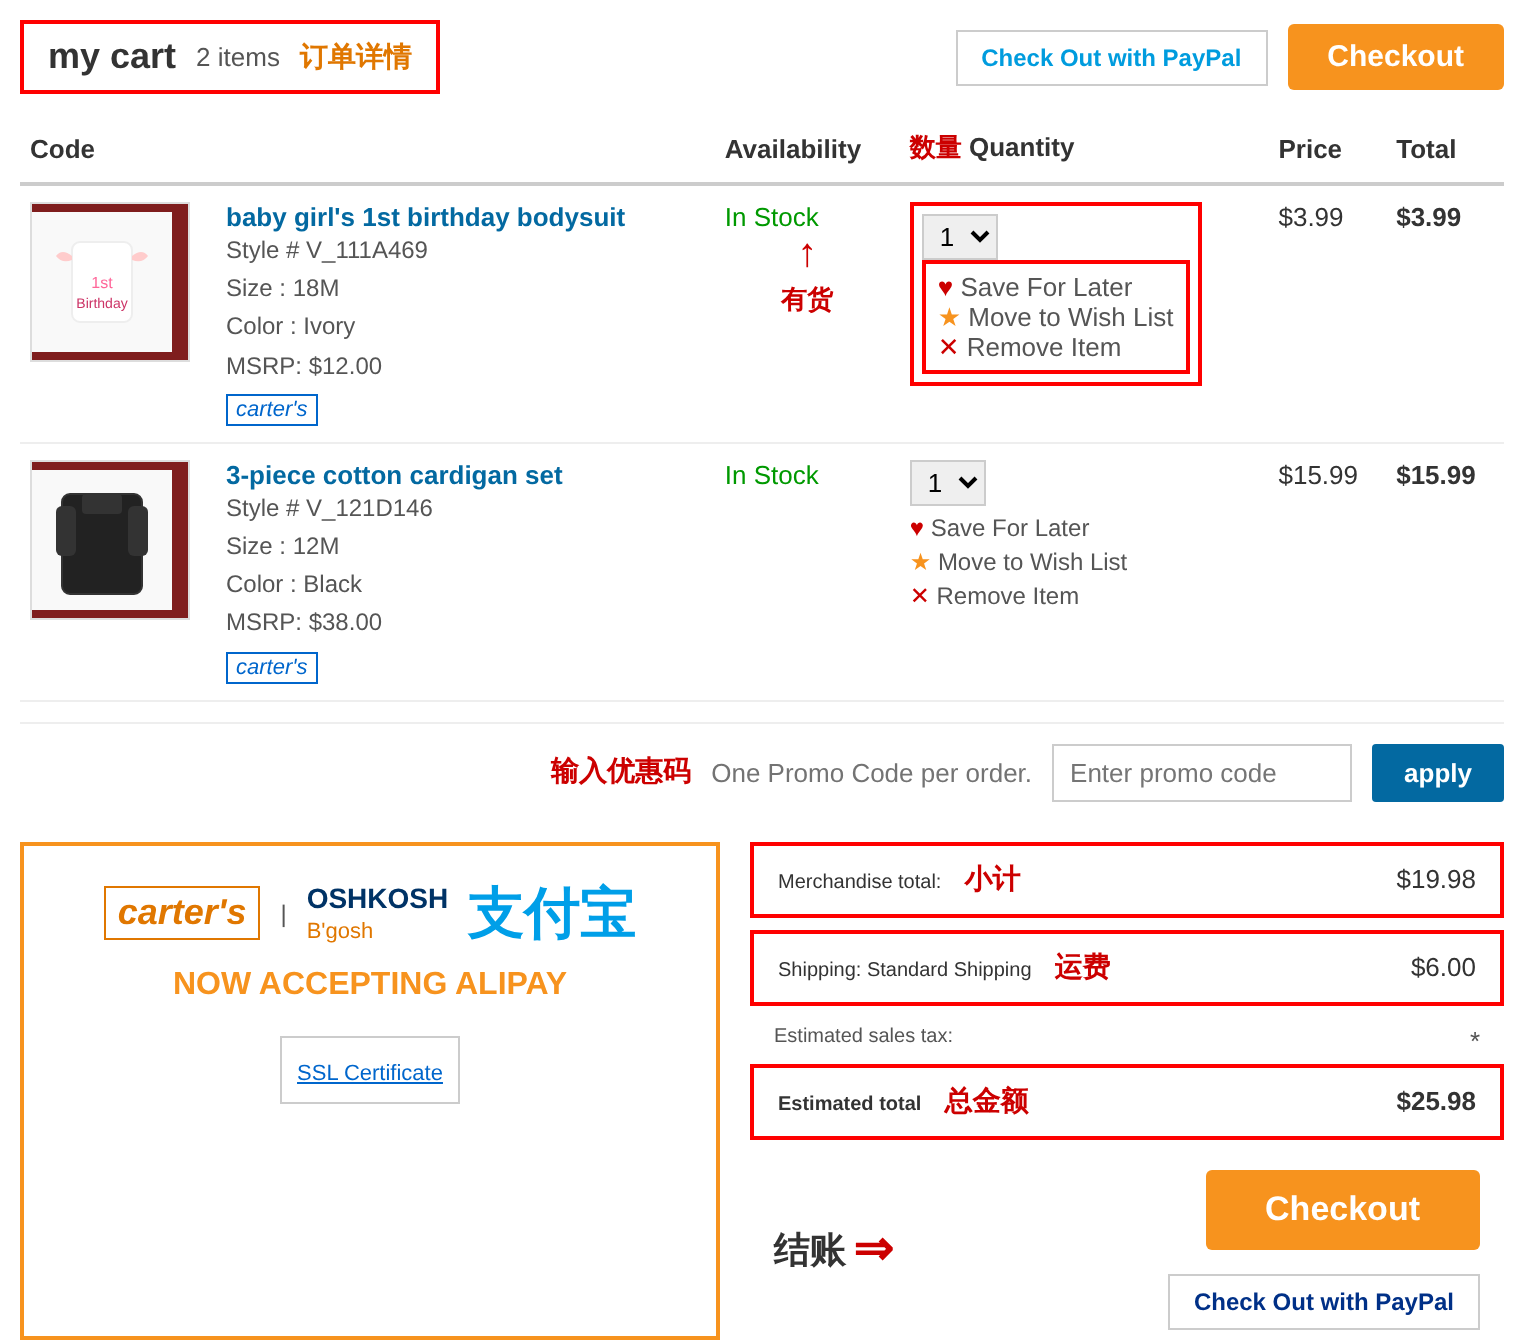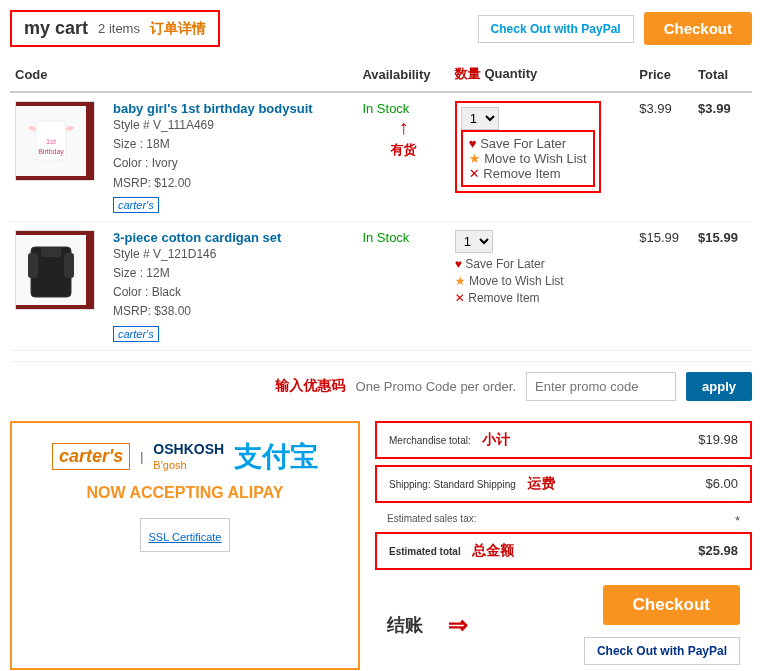--- a/index.html
+++ b/index.html
@@ -70,21 +70,21 @@
     .total-row { border: 2px solid red; padding: 8px 12px; margin-bottom: 6px; display: flex; justify-content: space-between; align-items: center; }
     .total-row.estimated { font-weight: bold; }
     .total-label { font-size: 10px; }
     .total-label-cn { color: #cc0000; font-size: 14px; font-weight: bold; margin-left: 8px; }
     .total-amount { font-size: 13px; }
     .tax-row { padding: 4px 12px; display: flex; justify-content: space-between; font-size: 13px; color: #555; }
     .exact-note { font-size: 11px; color: #555; margin-top: 4px; padding: 0 12px; }
     
     
     .checkout-row { display: flex; align-items: center; justify-content: space-between; margin-top: 10px; padding: 5px 12px; }
-    .checkout-label-cn { font-size: 18px; font-weight: bold; color: #333; display: flex; align-items: center; gap: 25px; }
+    .checkout-label-cn { font-size: 18px; font-weight: bold; color: #333; display: flex; align-items: center; gap: 4px; }
     .arrow-right { color: #cc0000; font-size: 24px; }
     .checkout-btn-main { background: #f7931e; color: #fff; border: none; padding: 10px 30px; font-size: 17px; font-weight: bold; cursor: pointer; border-radius: 3px; }
     .paypal-btn-bottom { border: 1px solid #ccc; background: #fff; padding: 6px 12px; cursor: pointer; font-size: 12px; font-weight: bold; color: #003087; margin-top: 6px; display: block; }
     
     .checkout-actions { display: flex; flex-direction: column; align-items: flex-end; gap: 6px; }
     
     .qty-actions-inner { border: 2px solid red; padding: 4px 6px; }
     
     
     .red-border { border: 2px solid red; }

